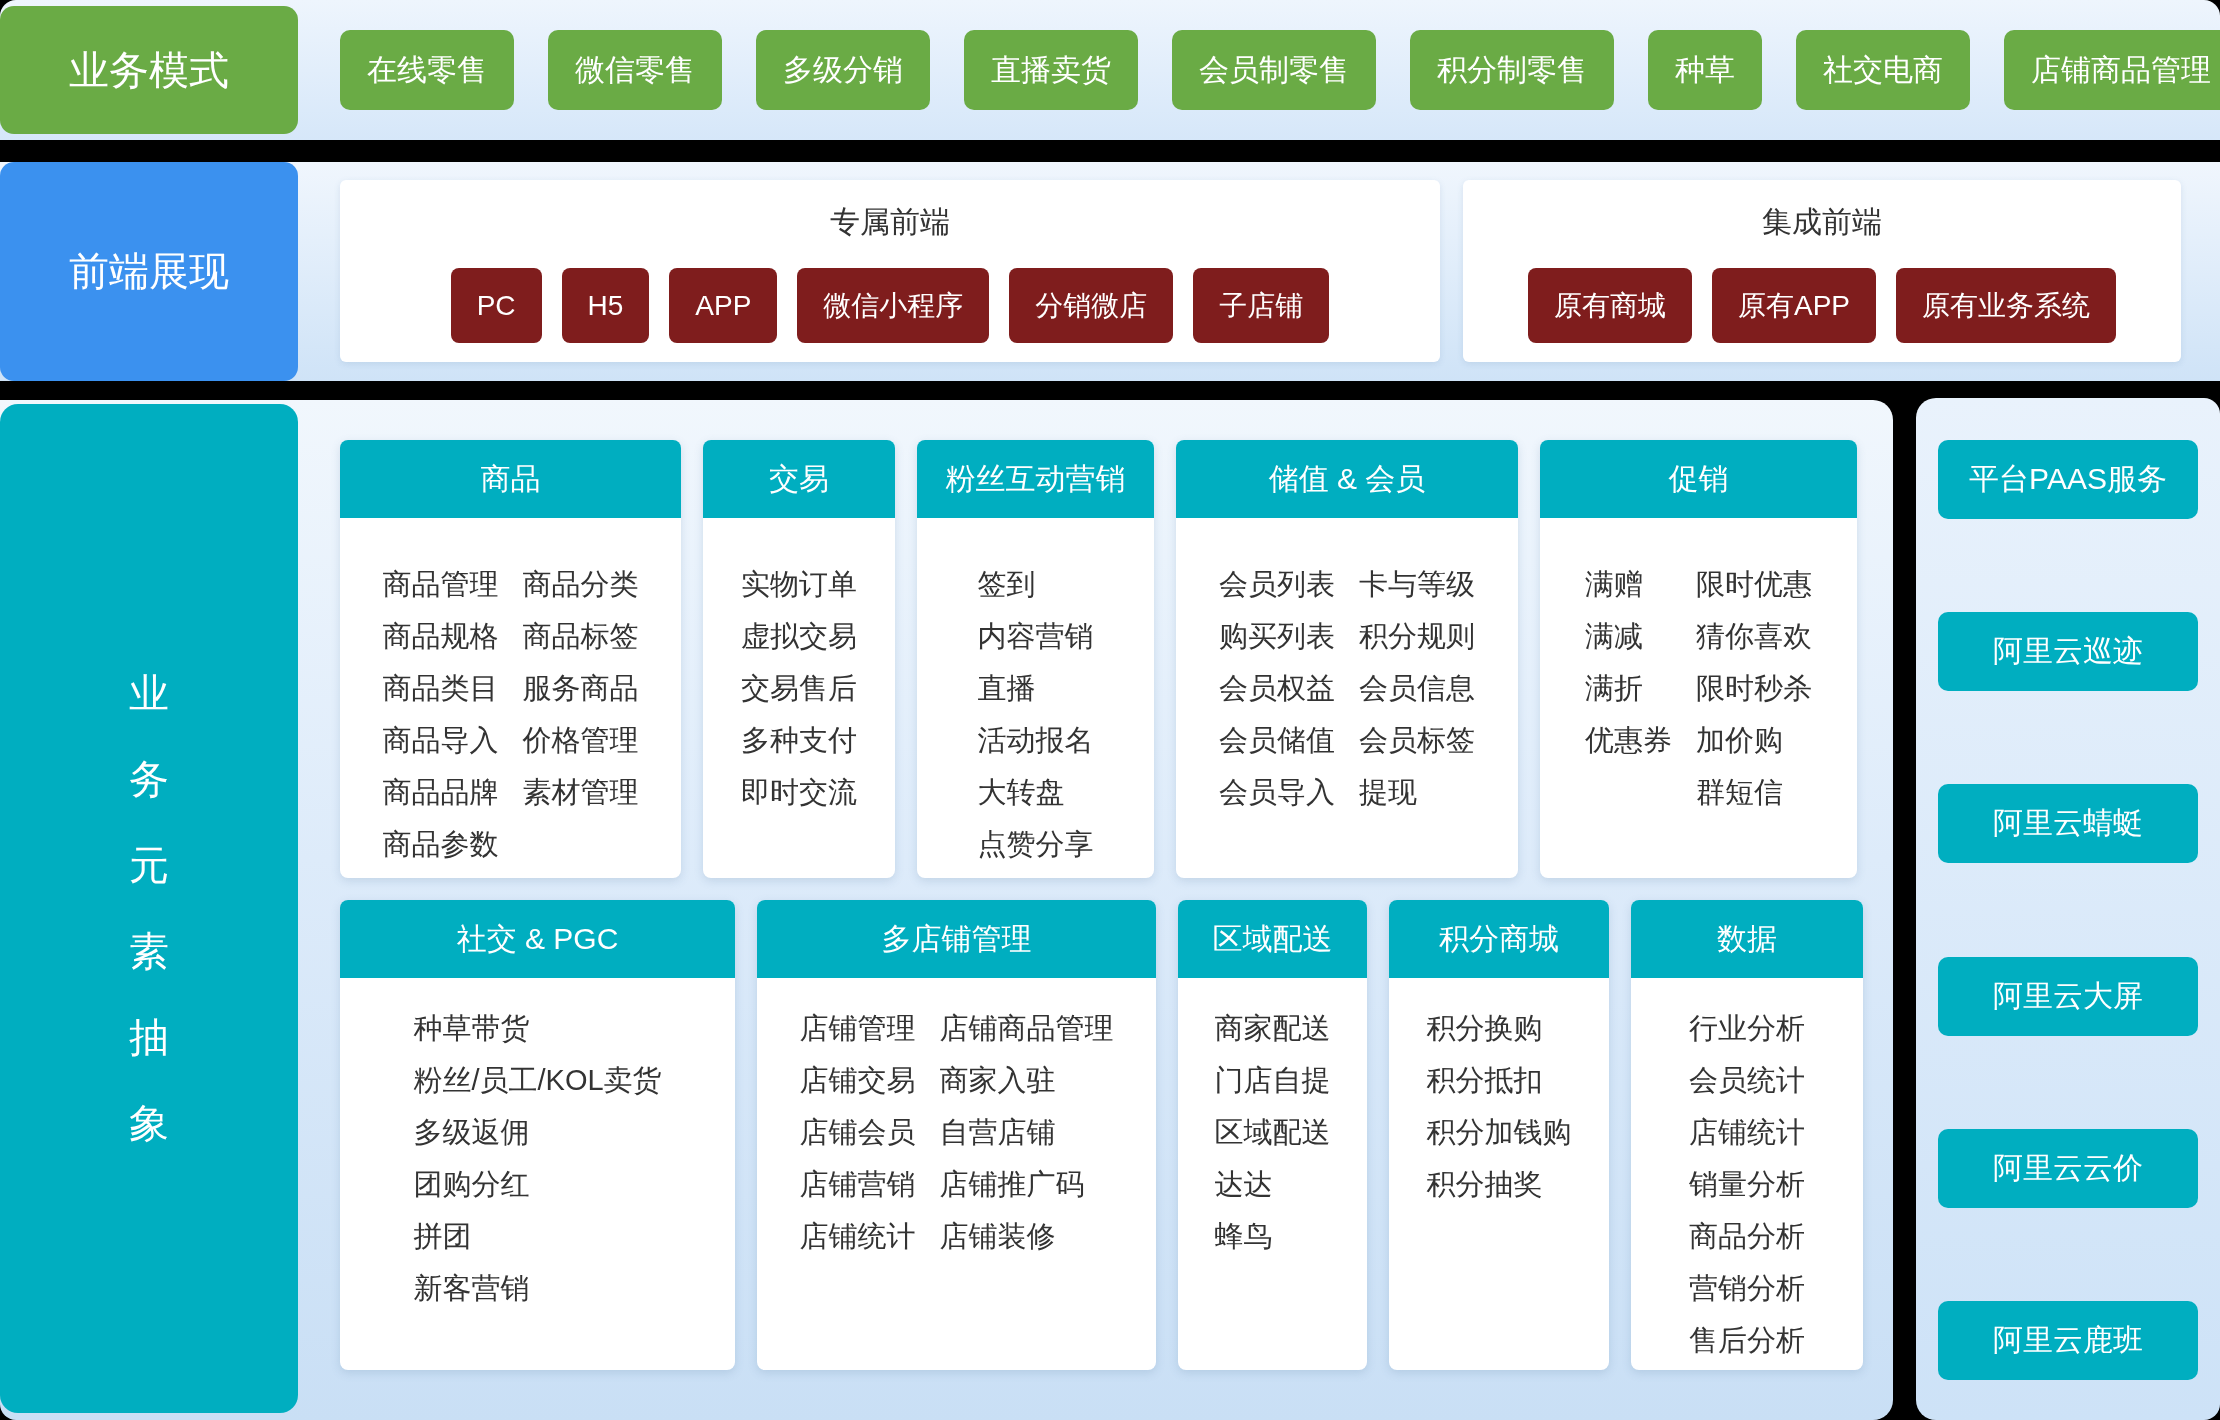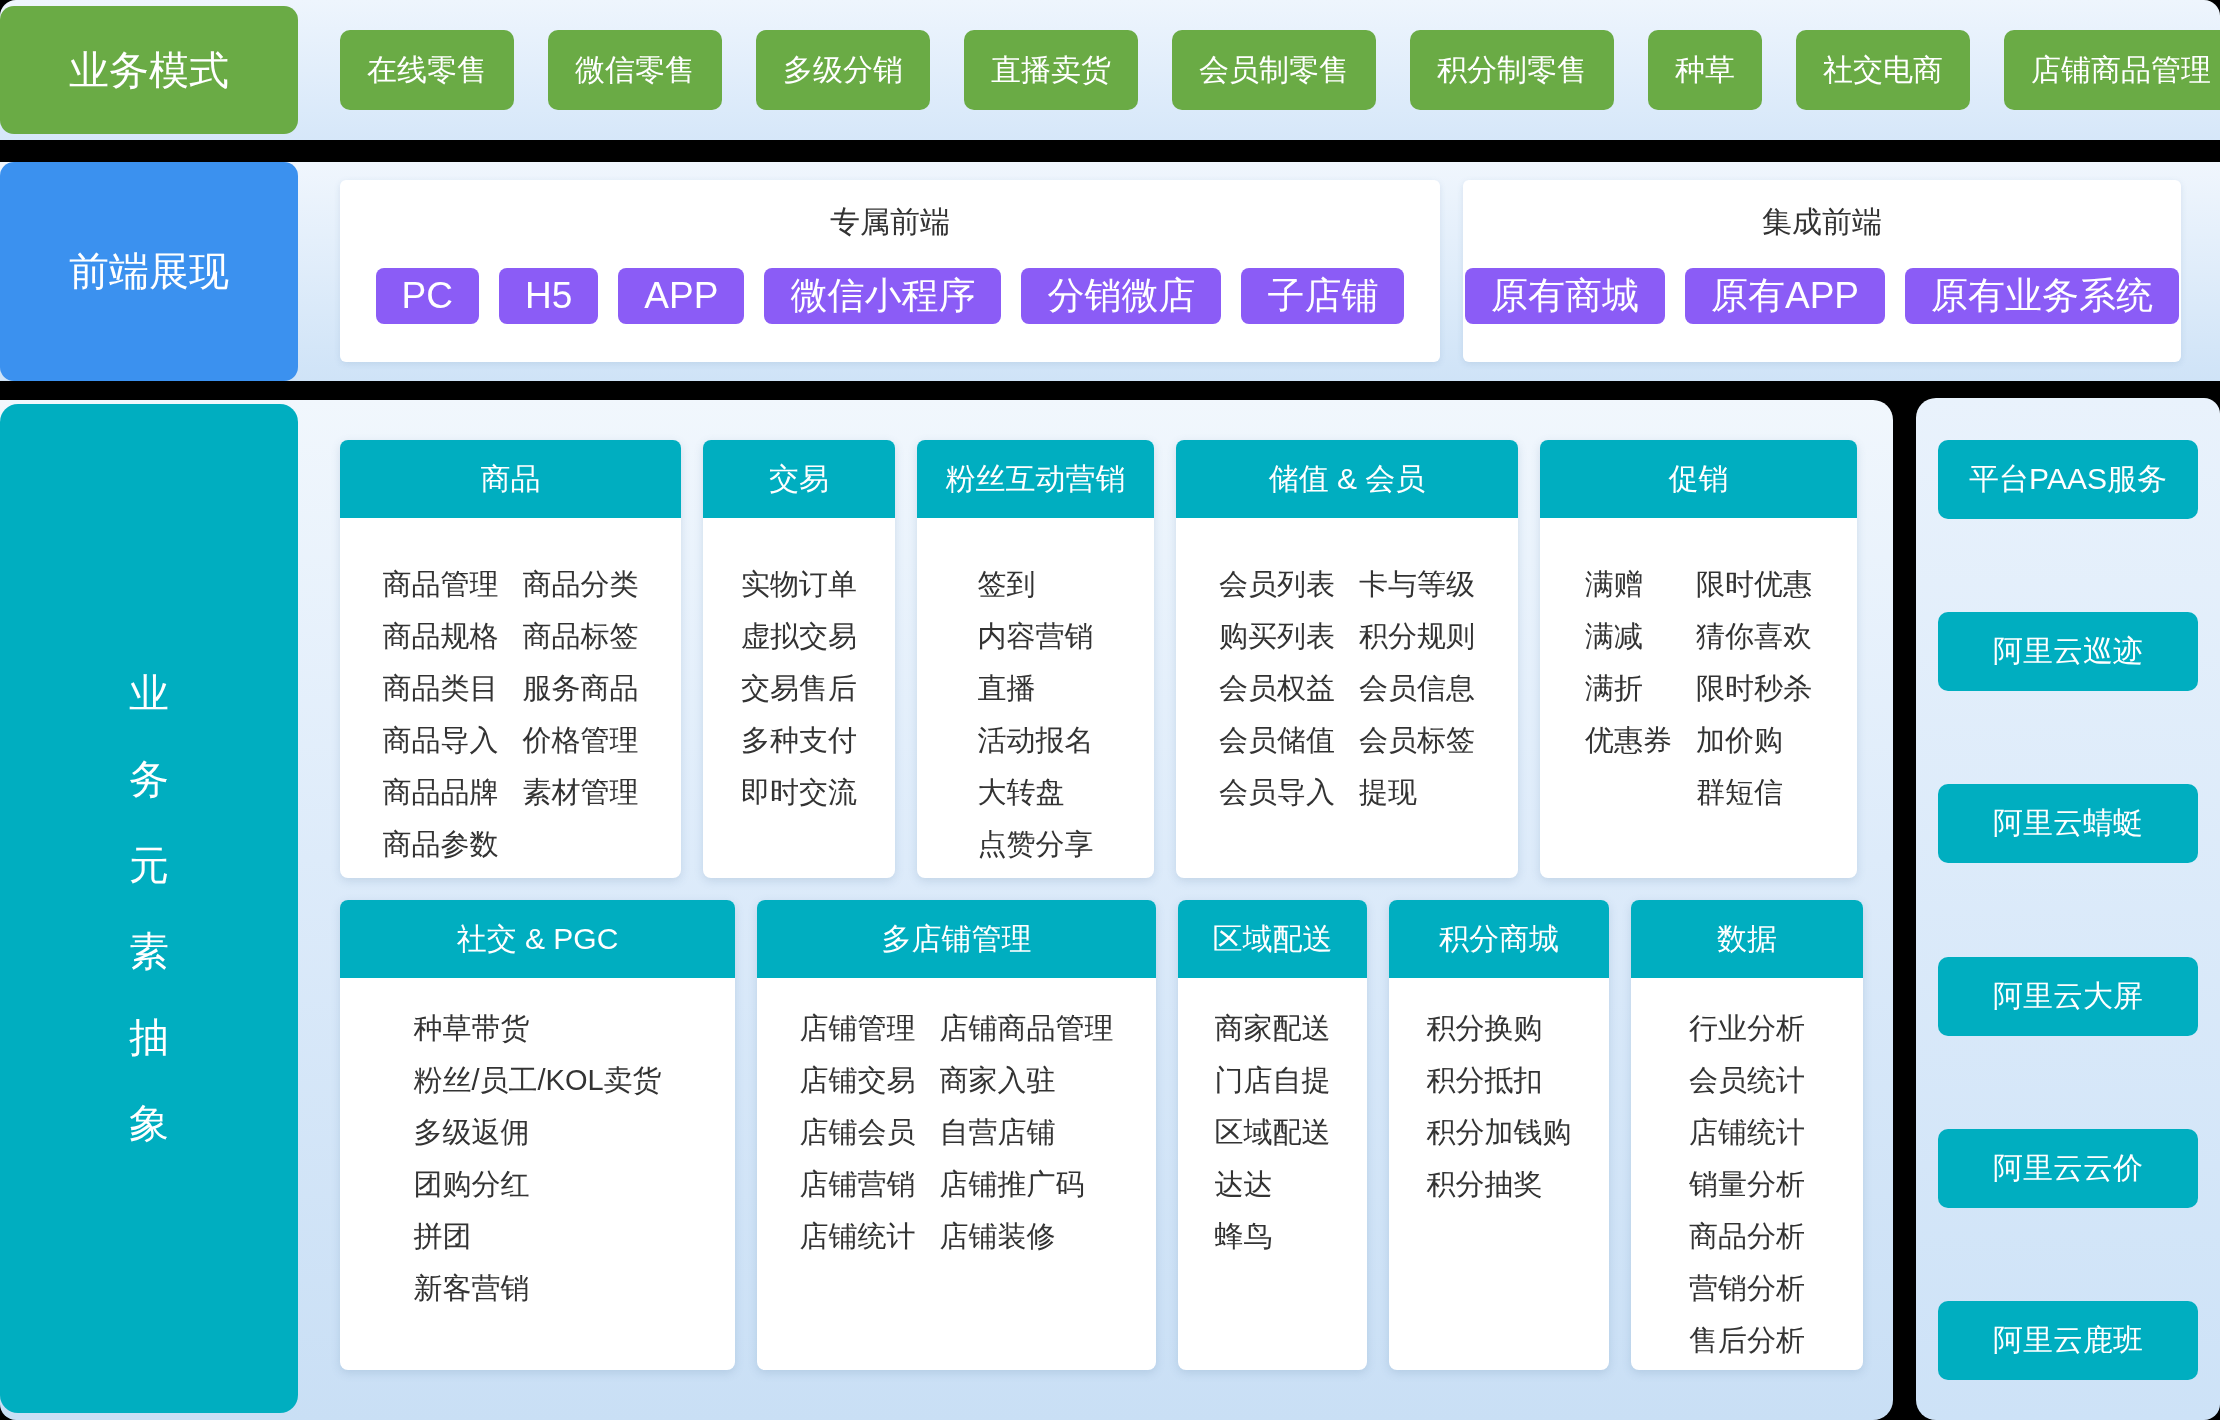--- a/index.html
+++ b/index.html
@@ -28,22 +28,22 @@
   
   .pill-row{position:absolute;left:340px;top:30px;display:flex;gap:34px;}
   .pill{height:80px;border-radius:10px;background:#6aab45;color:#fff;font-size:30px;
         display:flex;align-items:center;justify-content:center;padding:0 27px;white-space:nowrap;}
   
   .fe-wrap{position:absolute;left:340px;top:18px;display:flex;gap:23px;}
   .fe-panel{background:#fff;border-radius:6px;height:182px;box-sizing:border-box;padding-top:22px;
             box-shadow:0 2px 6px rgba(80,120,160,.15);}
   .fe-title{text-align:center;color:#333;font-size:30px;}
   .fe-btns{display:flex;justify-content:center;gap:20px;margin-top:25px;}
-  .fe-btn{height:56px;min-width:84px;box-sizing:border-box;padding:0 26px;background:#8b5cf6;
-          color:#fff;font-size:37px;border-radius:8px;display:flex;align-items:center;
+  .fe-btn{height:75px;min-width:84px;box-sizing:border-box;padding:0 26px;background:#7f1d1d;
+          color:#fff;font-size:28px;border-radius:8px;display:flex;align-items:center;
           justify-content:center;white-space:nowrap;}
   
   .cards{position:absolute;left:340px;top:40px;}
   .card-row{display:flex;gap:22px;margin-bottom:22px;}
   .card{background:#fff;border-radius:8px;overflow:hidden;box-sizing:border-box;
         box-shadow:0 3px 10px rgba(70,110,150,.18);}
   .card.r1{height:438px;}
   .card.r2{height:470px;}
   .card-head{height:78px;background:#00aec0;color:#fff;font-size:30px;
              display:flex;align-items:center;justify-content:center;white-space:nowrap;}

